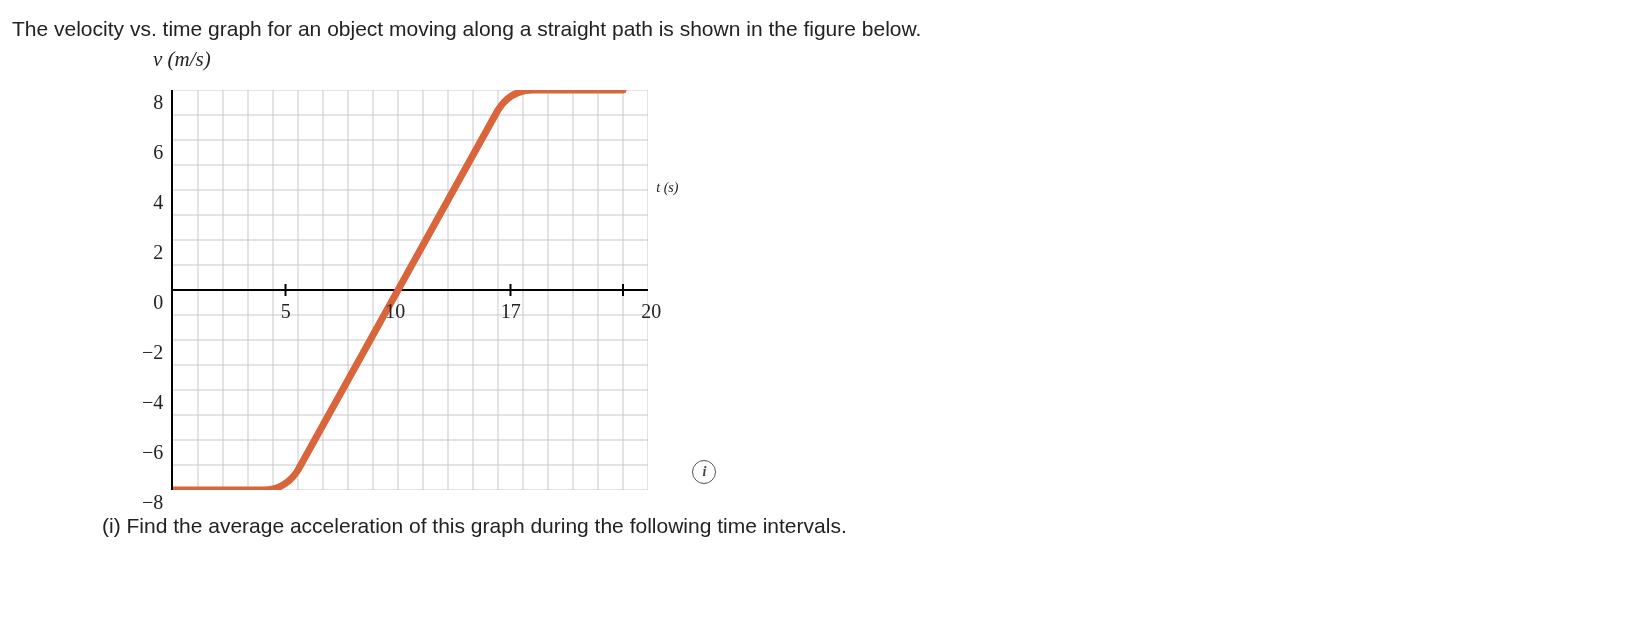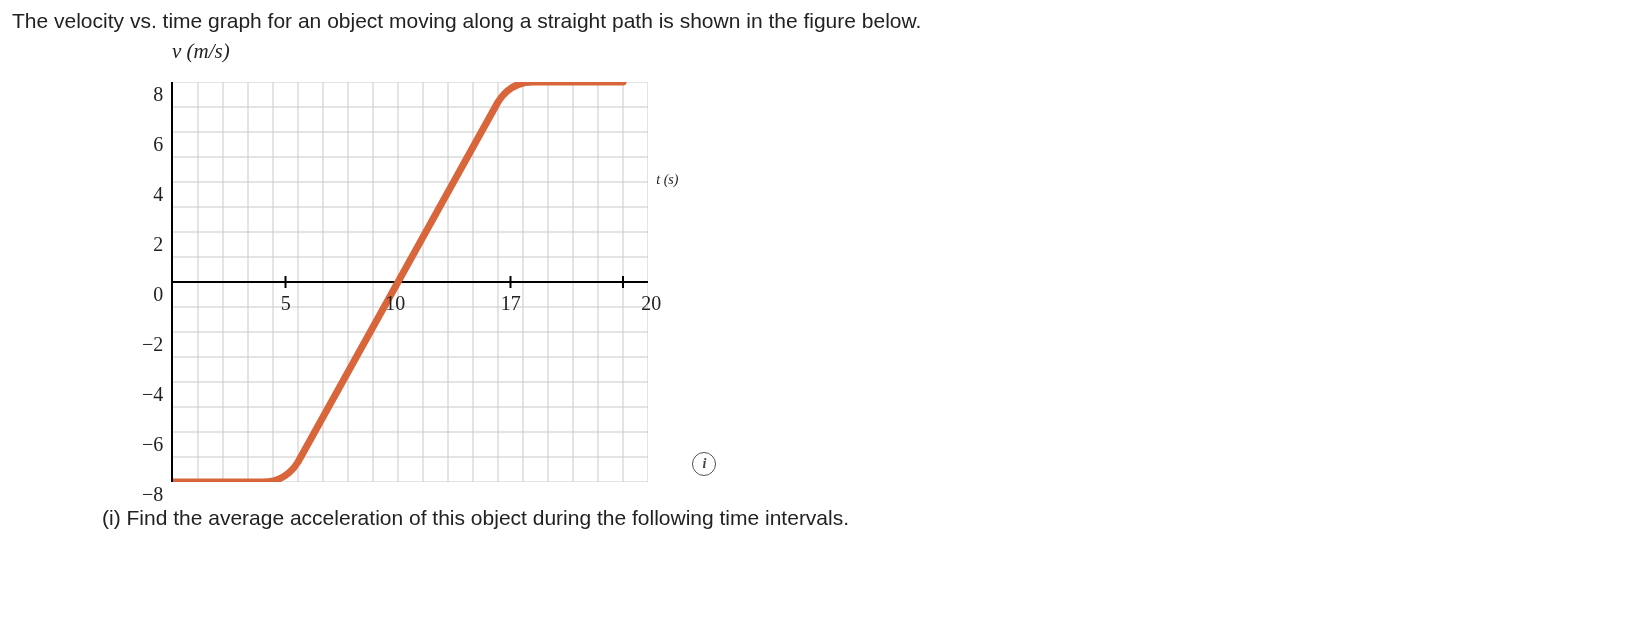--- a/index.html
+++ b/index.html
@@ -7,37 +7,37 @@
     padding: 0;
     background: #ffffff;
     font-family: Verdana, Geneva, sans-serif;
     color: #222222;
   }
   .page {
     width: 1646px;
     height: 632px;
     position: relative;
     box-sizing: border-box;
-    padding: 6px 12px;
+    padding: 14px 12px;
   }
   .prompt {
     font-size: 21px;
     line-height: 1.4;
     color: #222222;
   }
   .figure-block {
     margin-top: 4px;
     margin-left: 130px;
   }
   .y-axis-title {
     font-size: 21px;
     font-family: "Times New Roman", serif;
     font-style: italic;
     color: #222222;
-    margin-left: 30px;
+    margin-left: 11px;
     margin-bottom: 6px;
   }
   .chart-row {
     display: flex;
     flex-direction: row;
     align-items: flex-end;
   }
   .y-labels {
     display: flex;
     flex-direction: column;
@@ -209,14 +209,14 @@
       </div>
 
       <div class="x-axis-title">
         <span>t (s)</span>
       </div>
 
       <span class="info-icon">i</span>
     </div>
   </div>
 
-  <div class="question">(i) Find the average acceleration of this object during the following time intervals.</div>
+  <div class="question">(i) Find the average acceleration of this graph during the following time intervals.</div>
 </div>
 
 </body></html>

